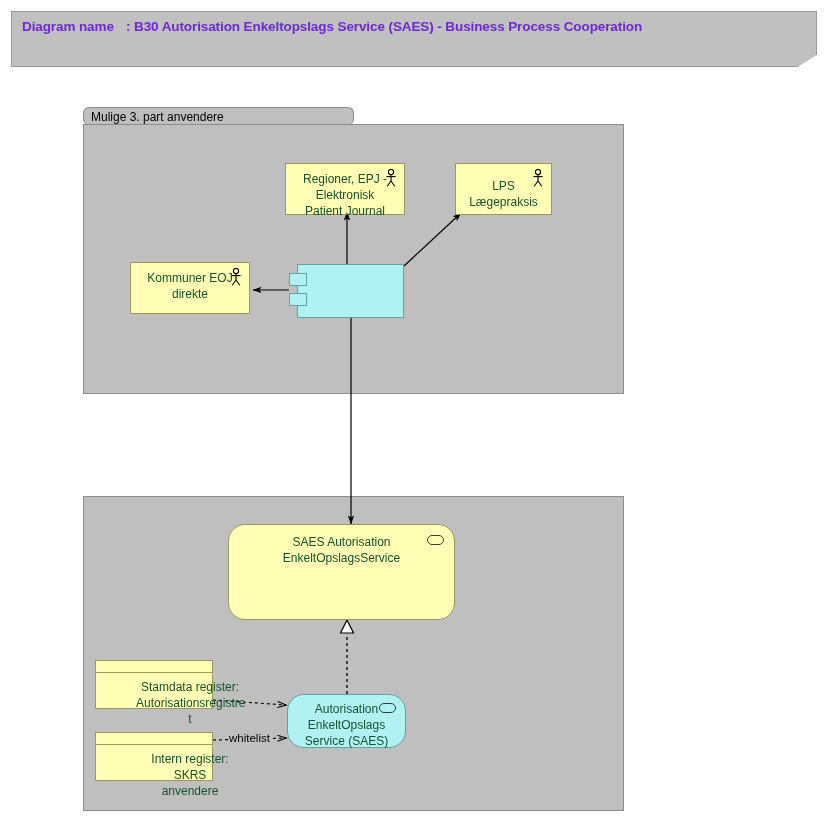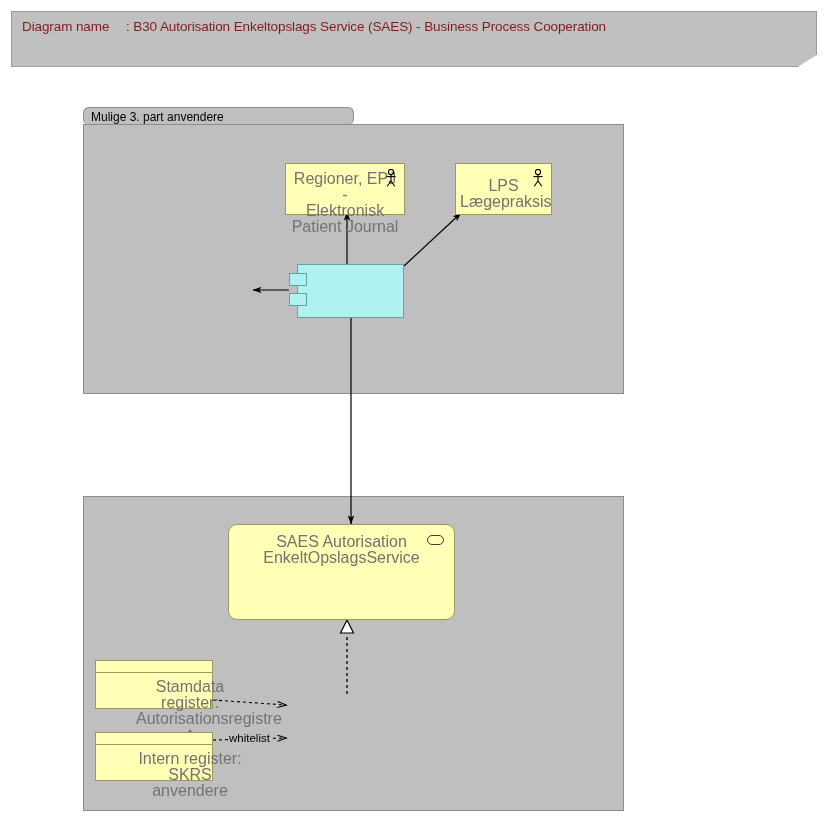--- a/index.html
+++ b/index.html
@@ -29,22 +29,22 @@
     background: #c0c0c0;
     border: 1px solid #9a9a9a;
     box-sizing: border-box;
     clip-path: polygon(0 0, 100% 0, 100% 78%, 97.6% 100%, 0 100%);
   }
   .title-line {
     position: absolute;
     left: 10px;
     white-space: pre;
     font-size: 13.5px;
-    font-weight: normal;
-    color: #7f1d1d;
+    font-weight: bold;
+    color: #6d28d9;
     letter-spacing: -0.1px;
   }
   .title-line.l1 { top: 7px; }
   .title-line.l2 { top: 27px; }
   .tl-label { display: inline-block; }
   .tl-label.w1 { width: 104px; }
   .tl-label.w2 { width: 104px; }
 
   
   .group {
@@ -74,22 +74,22 @@
     top: 2px;
     font-size: 12px;
     color: #000000;
     white-space: nowrap;
   }
 
   
   .node {
     position: absolute;
     box-sizing: border-box;
-    font-size: 16px;
-    color: #737373;
+    font-size: 12px;
+    color: #14532d;
   }
   .node-label {
     position: absolute;
     left: 0;
     width: 100%;
     text-align: center;
     line-height: 16px;
     white-space: pre-line;
     padding: 0 4px;
     box-sizing: border-box;
@@ -120,21 +120,21 @@
     left: -9px;
     width: 18px;
     height: 13px;
     background: #b0f2f2;
     border: 1px solid #5fa3a3;
     box-sizing: border-box;
   }
 
   
   .service-box {
-    border-radius: 9px;
+    border-radius: 17px;
   }
   .service-box.yellow {
     background: #ffffb5;
     border: 1px solid #9a9a5c;
   }
   .service-box.cyan {
     background: #b0f2f2;
     border: 1px solid #5fa3a3;
   }
   .oval-icon {
@@ -249,32 +249,49 @@
 Lægepraksis</div>
     <svg class="actor-icon" viewBox="0 0 14 18">
       <circle cx="7" cy="3" r="2.6" fill="none" stroke="#000" stroke-width="1.1"></circle>
       <line x1="7" y1="5.7" x2="7" y2="12" stroke="#000" stroke-width="1.1"></line>
       <line x1="2.4" y1="7.6" x2="11.6" y2="7.6" stroke="#000" stroke-width="1.1"></line>
       <line x1="7" y1="12" x2="3.2" y2="17.2" stroke="#000" stroke-width="1.1"></line>
       <line x1="7" y1="12" x2="10.8" y2="17.2" stroke="#000" stroke-width="1.1"></line>
     </svg>
   </div>
 
+  <div class="node actor-box" style="left:130px; top:262px; width:120px; height:52px;">
+    <div class="node-label">Kommuner EOJ
+direkte</div>
+    <svg class="actor-icon" viewBox="0 0 14 18">
+      <circle cx="7" cy="3" r="2.6" fill="none" stroke="#000" stroke-width="1.1"></circle>
+      <line x1="7" y1="5.7" x2="7" y2="12" stroke="#000" stroke-width="1.1"></line>
+      <line x1="2.4" y1="7.6" x2="11.6" y2="7.6" stroke="#000" stroke-width="1.1"></line>
+      <line x1="7" y1="12" x2="3.2" y2="17.2" stroke="#000" stroke-width="1.1"></line>
+      <line x1="7" y1="12" x2="10.8" y2="17.2" stroke="#000" stroke-width="1.1"></line>
+    </svg>
+  </div>
 
   <div class="node component-box" style="left:297px; top:264px; width:107px; height:54px;">
     <div class="comp-tab" style="top:8px;"></div>
     <div class="comp-tab" style="top:28px;"></div>
   </div>
 
   <div class="node service-box yellow" style="left:228px; top:524px; width:227px; height:96px;">
     <div class="node-label" style="top:9px;">SAES Autorisation
 EnkeltOpslagsService</div>
     <div class="oval-icon" style="right:10px; top:10px;"></div>
   </div>
 
+  <div class="node service-box cyan" style="left:287px; top:694px; width:119px; height:54px;">
+    <div class="node-label" style="top:6px;">Autorisation
+EnkeltOpslags
+Service (SAES)</div>
+    <div class="oval-icon" style="right:9px; top:8px;"></div>
+  </div>
 
   <div class="node register-box" style="left:95px; top:660px; width:118px; height:49px;">
     <div class="register-strip"></div>
     <div class="node-label">Stamdata register:
 Autorisationsregistre
 t</div>
   </div>
 
   <div class="node register-box" style="left:95px; top:732px; width:118px; height:49px;">
     <div class="register-strip"></div>

